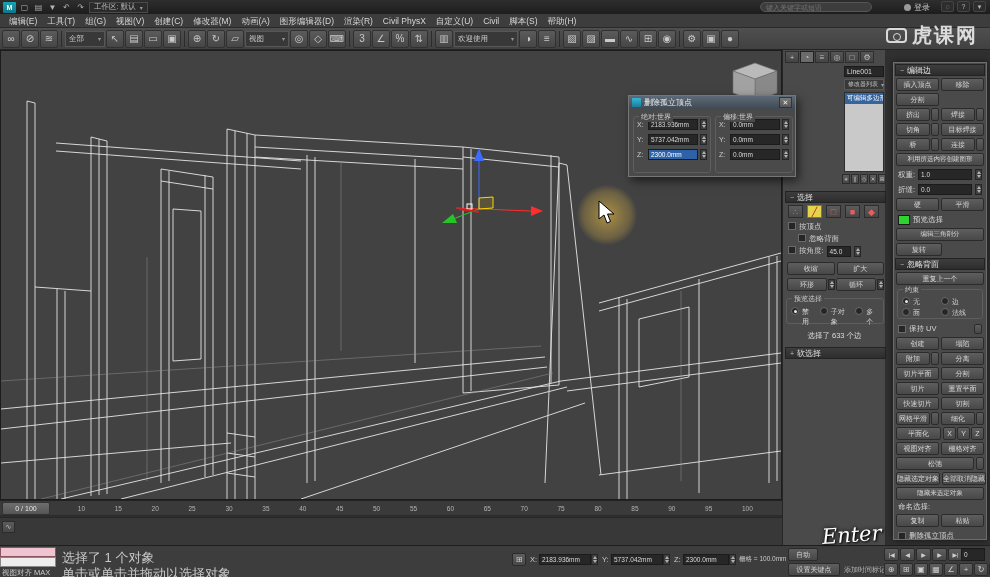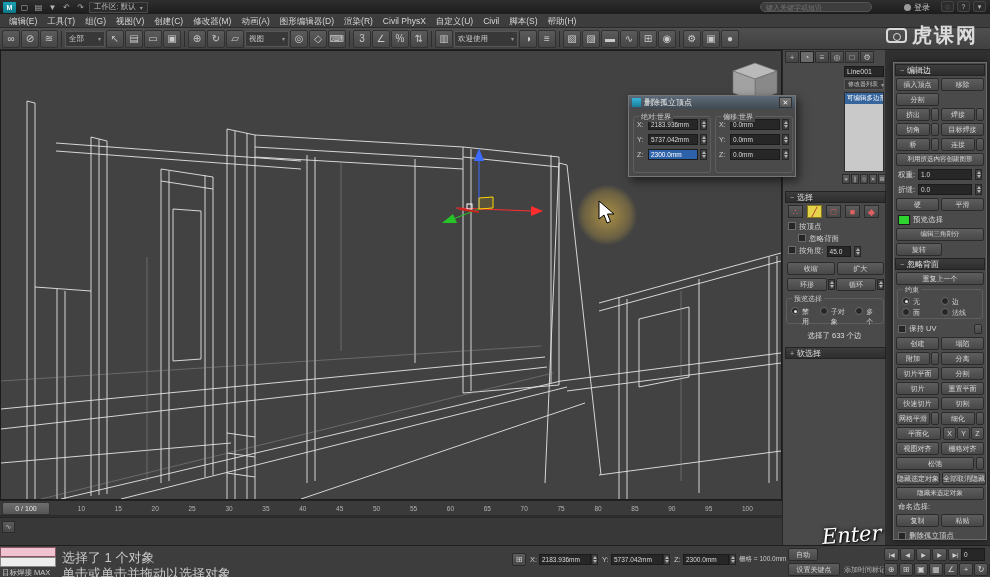--- a/index.html
+++ b/index.html
@@ -599,21 +599,21 @@
     <div class="tick" style="left: 705.1px;">95</div>
     <div class="tick" style="left: 742px;">100</div>
   </div>
 <div id="filler">
   <div class="mini" style="position:absolute;left:2px;top:3px;width:13px;height:12px;font-size:7px">∿</div>
 </div>
 
 <div id="statusbar">
   <div id="listener-pink"></div>
   <div id="listener-white"></div>
-  <div class="slabel" style="left:2px;top:22px">目标焊接 MAX</div>
+  <div class="slabel" style="left:2px;top:22px">视图对齐 MAX</div>
   <div class="stext" style="left:62px;top:3px">选择了 1 个对象</div>
   <div class="stext" style="left:62px;top:19px">单击或单击并拖动以选择对象</div>
 
   <div class="nbtn" style="position:absolute;left:512px;top:7px">⊞</div>
   <div class="slabel" style="left:530px;top:9px">X:</div>
   <div class="field sfield" style="left:539px;top:8px;width:52px">2183.936mm</div>
   <div class="spin" style="position:absolute;left:591px;top:8px"></div>
   <div class="slabel" style="left:602px;top:9px">Y:</div>
   <div class="field sfield" style="left:611px;top:8px;width:52px">5737.042mm</div>
   <div class="spin" style="position:absolute;left:663px;top:8px"></div>

